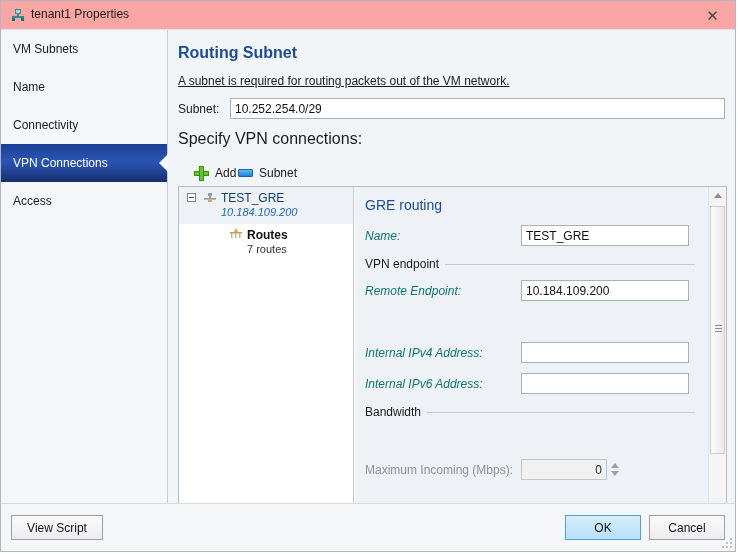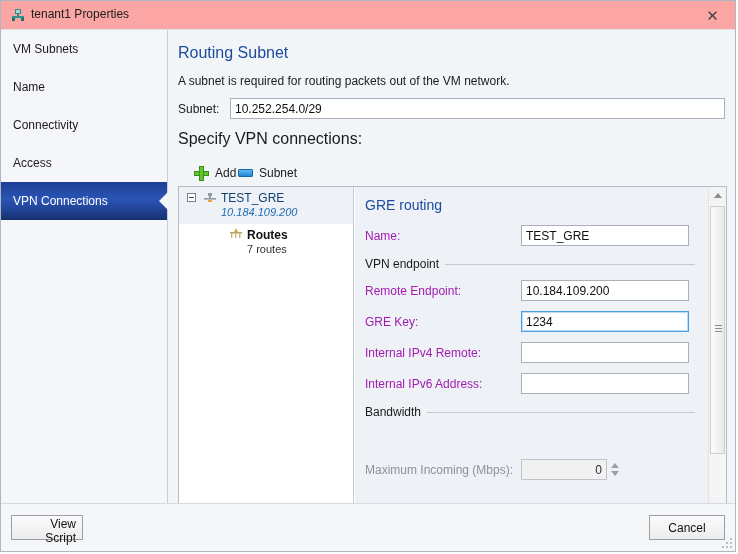--- a/index.html
+++ b/index.html
@@ -111,28 +111,29 @@
     right: 0; bottom: 0;
     background: #f2f5f8;
     overflow: hidden;
   }
 
   .page-title {
     position: absolute;
     left: 10px; top: 14px;
     font-size: 16px;
     color: #1b4c9c;
-    font-weight: normal;
+    font-weight: bold;
     margin: 0;
   }
   .page-desc {
     position: absolute;
     left: 10px; top: 44px;
     font-size: 12px;
     color: #1a1a1a;
+    text-decoration: underline;
   }
 
   .subnet-row {
     position: absolute;
     left: 10px; top: 68px;
     width: 548px;
     height: 22px;
   }
   .subnet-label {
     position: absolute;
@@ -292,22 +293,23 @@
   .frow {
     position: absolute;
     left: 10px;
     width: 330px;
     height: 21px;
   }
   .frow .flabel {
     position: absolute;
     left: 0; top: 4px;
     font-size: 12px;
-    color: #a21caf;
+    color: #0f766e;
     white-space: nowrap;
+    font-style: italic;
   }
   .frow .finput {
     position: absolute;
     left: 156px; top: 0;
     width: 168px;
     height: 21px;
     box-sizing: border-box;
     border: 1px solid #a9b0b8;
     background: #ffffff;
     font-family: "Liberation Sans", sans-serif;
@@ -472,21 +474,21 @@
     top: 11px;
     height: 25px;
     box-sizing: border-box;
     border: 1px solid #9aa0a7;
     background: linear-gradient(to bottom, #fbfbfb, #ececec);
     font-family: "Liberation Sans", sans-serif;
     font-size: 12px;
     color: #111;
     cursor: default;
   }
-  .btn-viewscript { left: 10px; width: 72px; text-align: right; }
+  .btn-viewscript { left: 10px; width: 92px; }
   .btn-cancel { right: 10px; width: 76px; }
   .btn-ok {
     right: 94px; width: 76px;
     background: linear-gradient(to bottom, #d7eefc, #b7e0f8);
     border: 1px solid #4ea2d8;
   }
   .resize-grip {
     position: absolute;
     right: 3px; bottom: 3px;
     width: 10px; height: 10px;
@@ -516,22 +518,22 @@
     <span class="title-text">tenant1 Properties</span>
     <div class="close-btn">✕</div>
   </div>
 
   <div class="content">
 
     <nav class="sidebar">
       <div class="nav-item">VM Subnets</div>
       <div class="nav-item">Name</div>
       <div class="nav-item">Connectivity</div>
+      <div class="nav-item selected">VPN Connections</div>
       <div class="nav-item">Access</div>
-      <div class="nav-item selected">VPN Connections</div>
     </nav>
 
     <section class="main">
 
       <h1 class="page-title">Routing Subnet</h1>
       <div class="page-desc">A subnet is required for routing packets out of the VM network.</div>
 
       <div class="subnet-row">
         <span class="subnet-label">Subnet:</span>
         <input class="subnet-input" type="text" value="10.252.254.0/29" style="">
@@ -597,27 +599,23 @@
             <div class="group-sep" style="top:70px">
               <span class="line"></span>
               <span class="gl">VPN endpoint</span>
             </div>
 
             <div class="frow" style="top:93px">
               <span class="flabel">Remote Endpoint:</span>
               <input class="finput" type="text" value="10.184.109.200" style="">
             </div>
 
-            <div class="frow" style="top:124px">
-              <span class="flabel">GRE Key:</span>
-              <input class="finput focused" type="text" value="1234" style="">
-            </div>
 
             <div class="frow" style="top:155px">
-              <span class="flabel">Internal IPv4 Remote:</span>
+              <span class="flabel">Internal IPv4 Address:</span>
               <input class="finput" type="text" value="" style="">
             </div>
 
             <div class="frow" style="top:186px">
               <span class="flabel">Internal IPv6 Address:</span>
               <input class="finput" type="text" value="" style="">
             </div>
 
             <div class="group-sep" style="top:218px">
               <span class="line"></span>
@@ -650,20 +648,21 @@
             <div class="vs-btn bot"></div>
           </div>
         </div>
 
       </div>
     </section>
   </div>
 
   <div class="footer">
     <button class="btn btn-viewscript">View Script</button>
+    <button class="btn btn-ok">OK</button>
     <button class="btn btn-cancel">Cancel</button>
     <span class="resize-grip">
       <span style="left:8px;top:0"></span>
       <span style="left:4px;top:4px"></span>
         <span style="left:8px;top:4px"></span>
       <span style="left:0;top:8px"></span>
         <span style="left:4px;top:8px"></span>
         <span style="left:8px;top:8px"></span>
     </span>
   </div>

